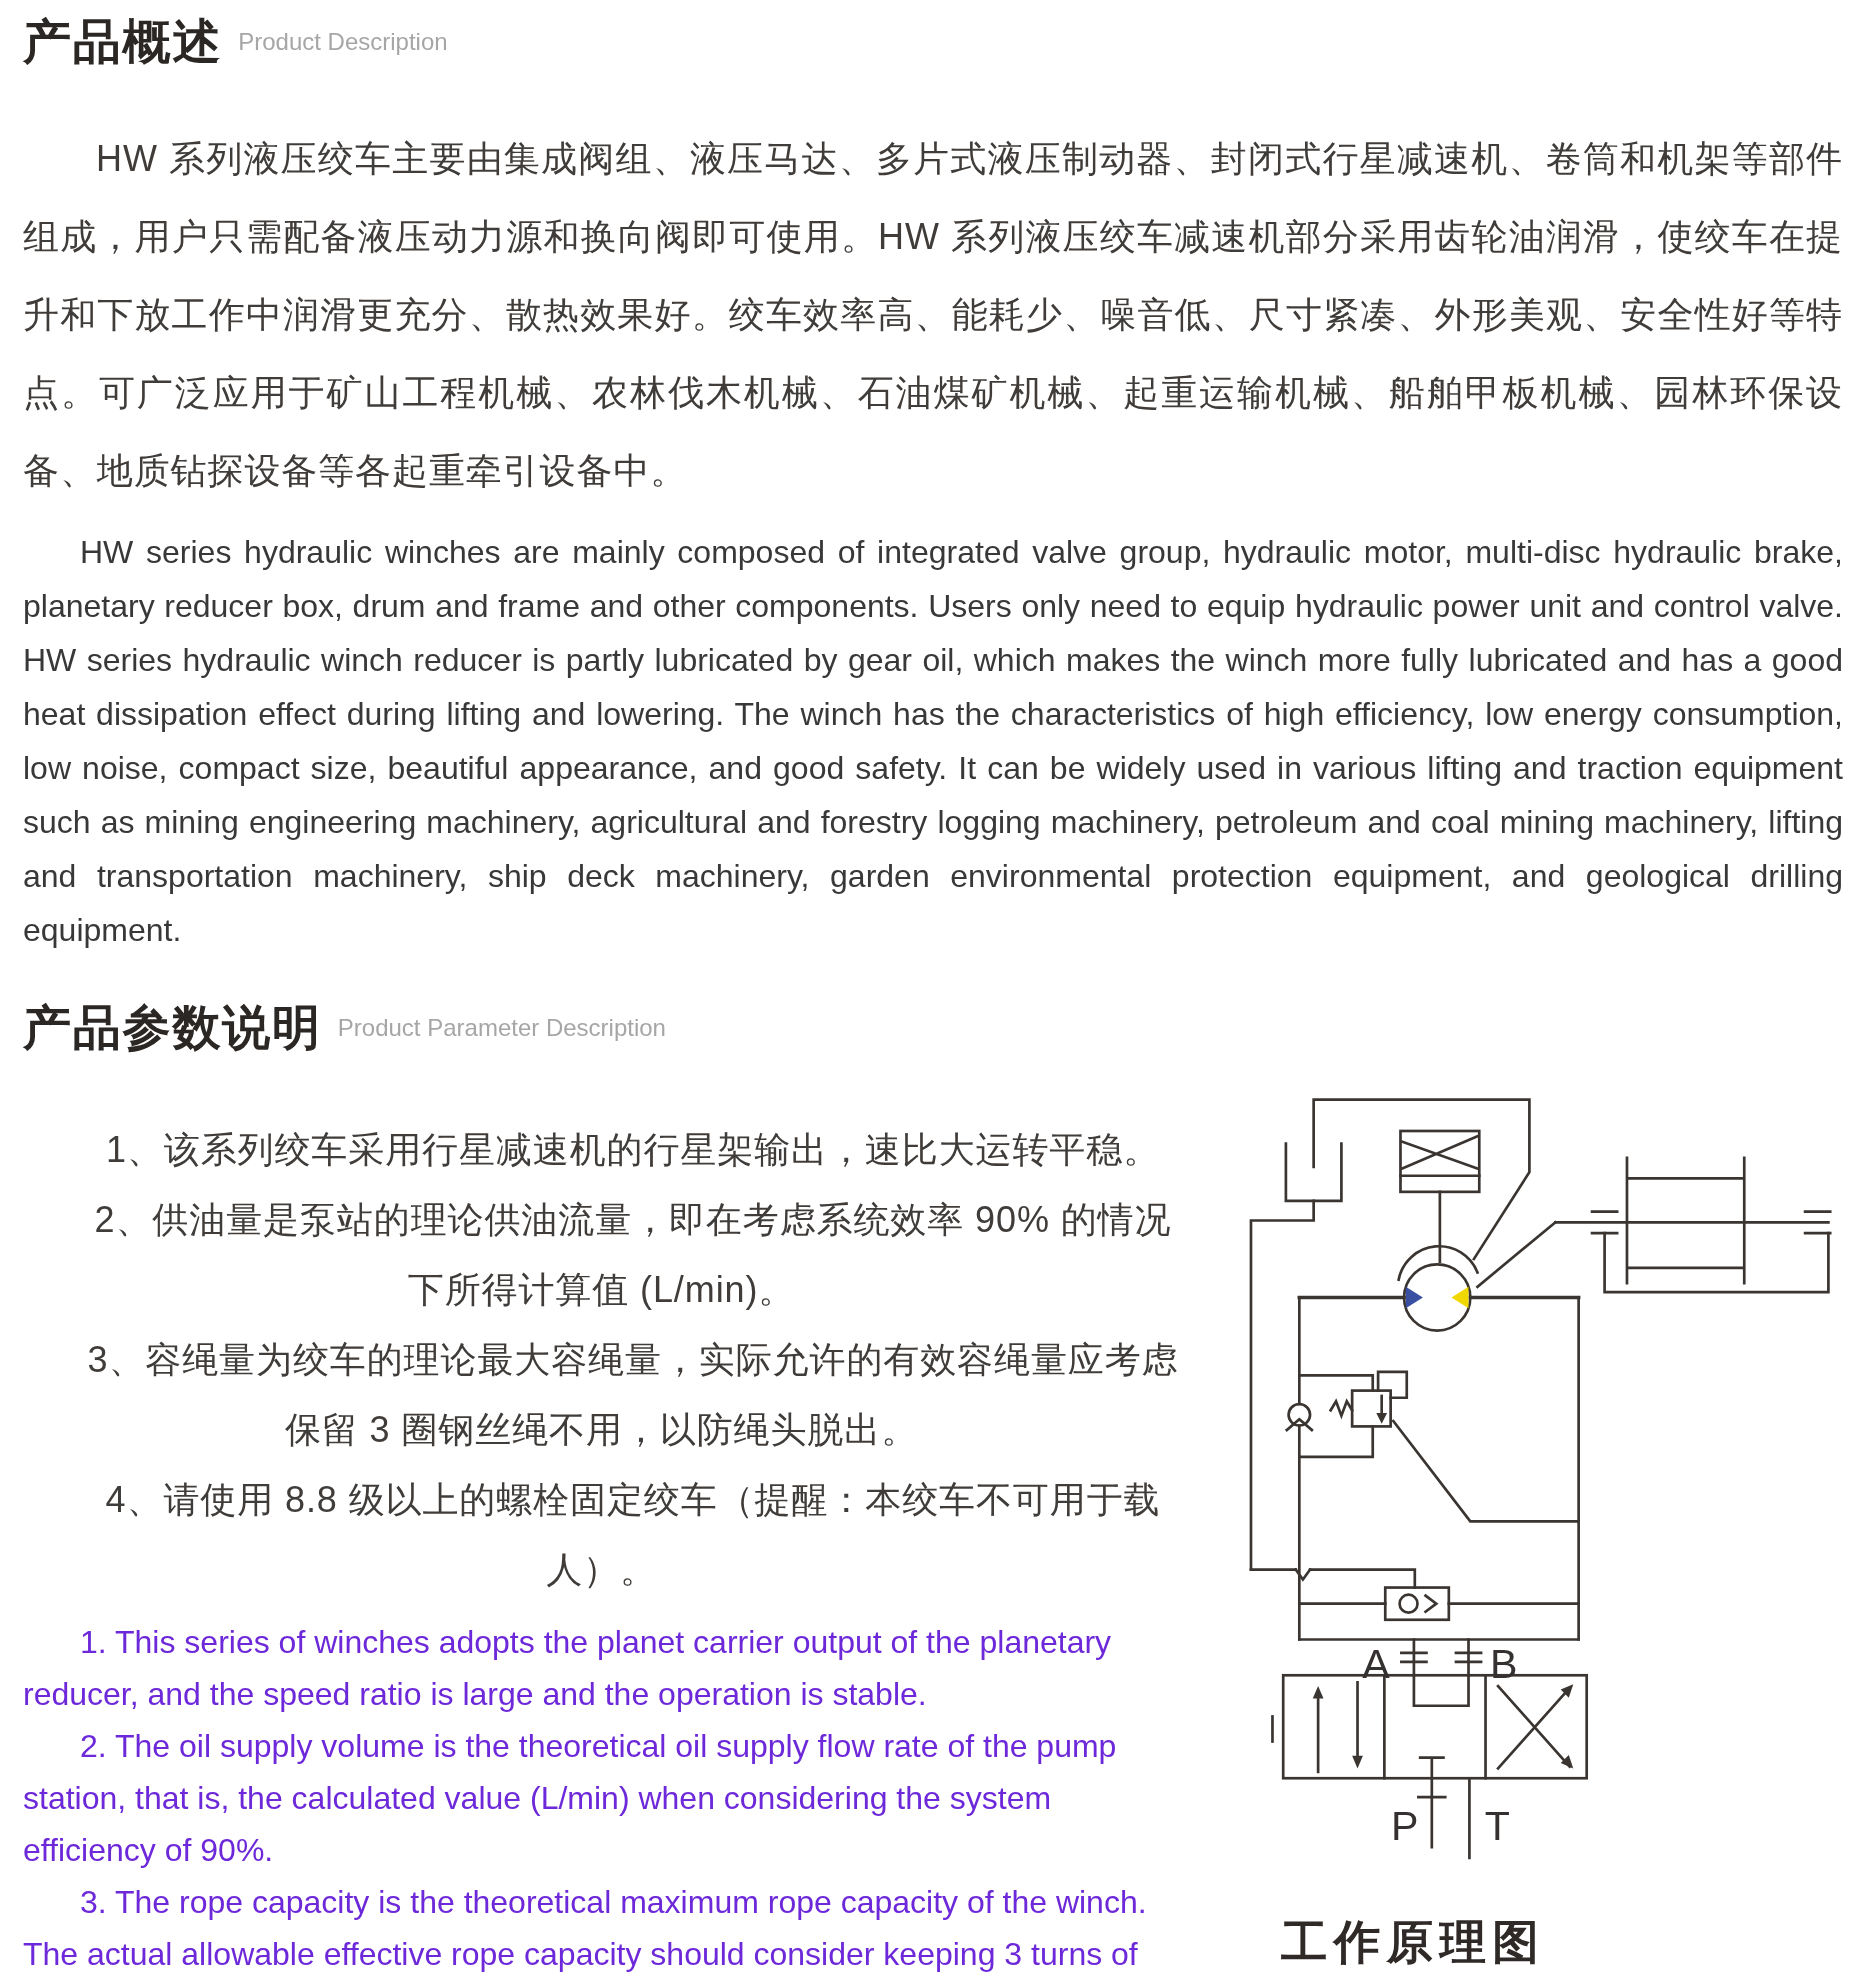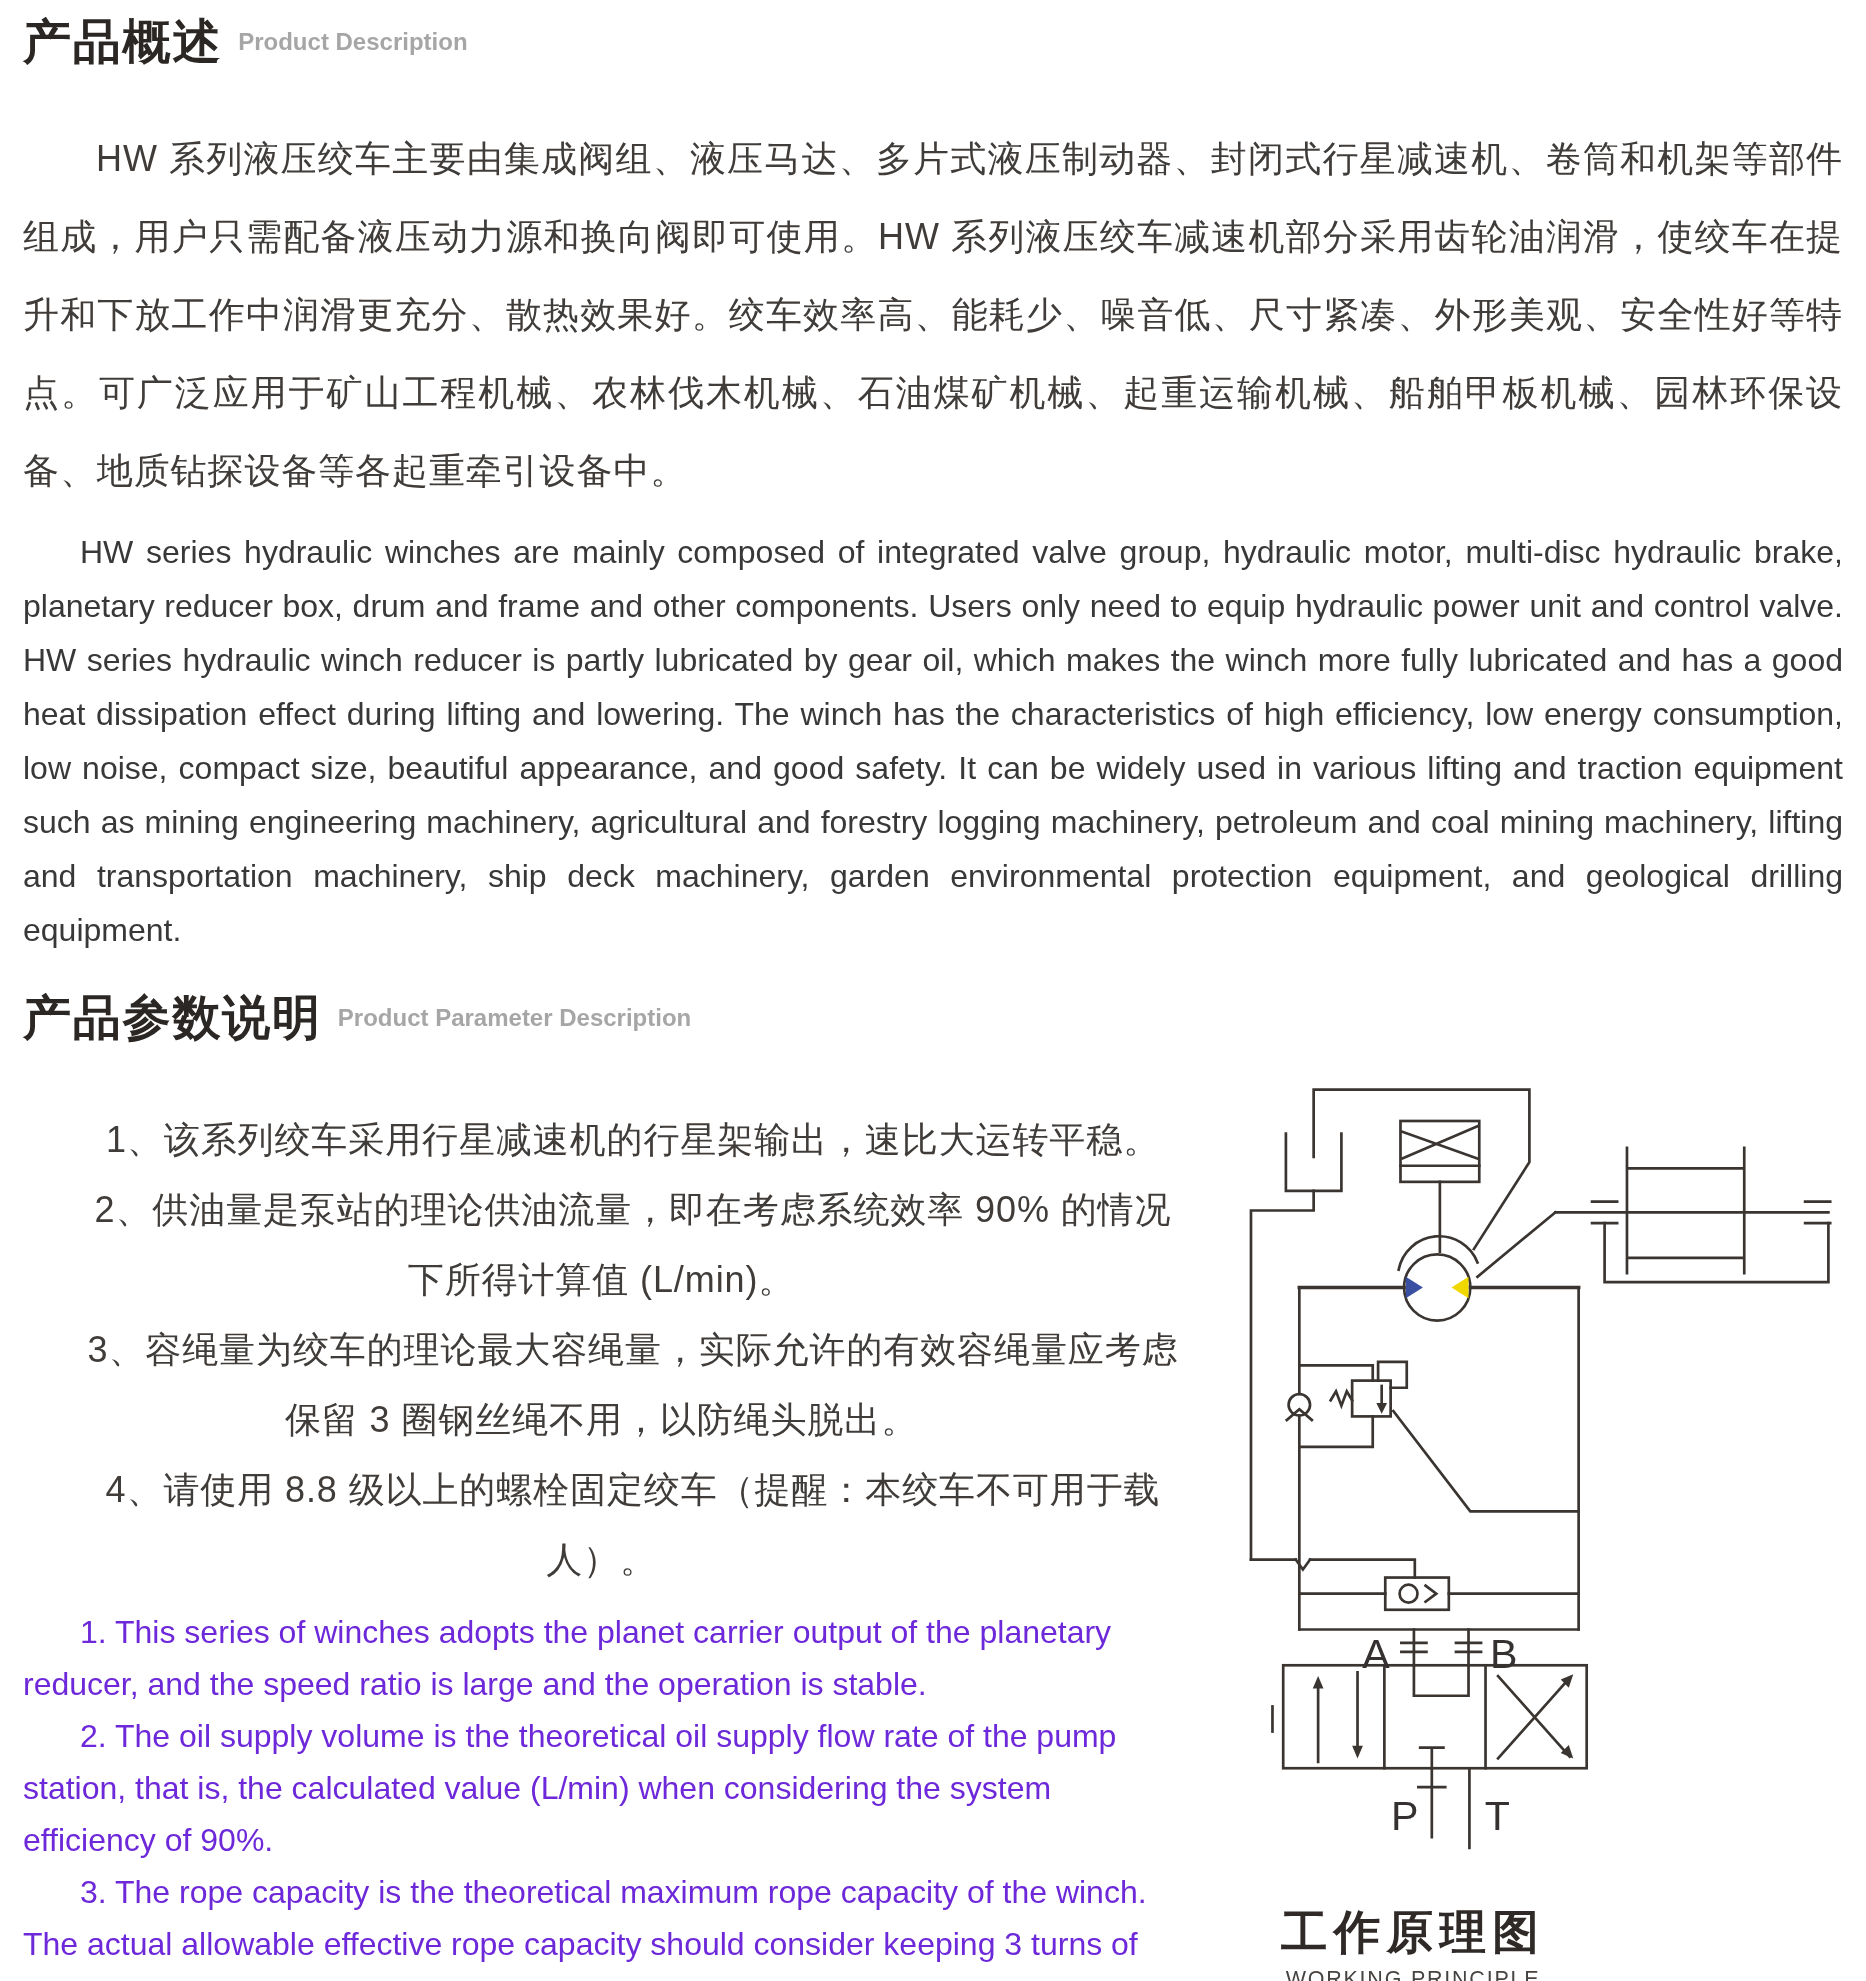--- a/index.html
+++ b/index.html
@@ -9,32 +9,32 @@
     height:1982px;
     overflow:hidden;
     box-sizing:border-box;
     padding:14.3px 23px 0 23px;
     background:#ffffff;
     font-family:"Liberation Sans","DejaVu Sans",sans-serif;
     color:#3a3633;
   }
   .sec-head{display:flex;align-items:flex-end;line-height:56px;white-space:nowrap;}
   .sec-head .t-cn{font-size:48px;font-weight:700;color:#2b2724;letter-spacing:1.8px;}
-  .sec-head .t-en{font-size:24px;color:#a6a6a6;margin-left:16px;font-weight:700;}
+  .sec-head .t-en{font-size:24px;color:#a6a6a6;margin-left:16px;font-weight:400;}
   .cn-para{
     margin:50px 0 0 0;
     font-size:36px;line-height:78px;color:#403c39;
     text-align:justify;text-indent:73px;letter-spacing:0.9px;
   }
   .en-para{
     margin:14.3px 0 0 0;
     font-size:32px;line-height:54px;color:#383838;
     text-align:justify;text-indent:57px;
   }
-  .sec2-head{margin-top:33px;}
+  .sec2-head{margin-top:43px;}
   .cols{position:relative;margin-top:12.5px;}
   .left-col{width:1157px;}
   .cn-notes{padding-top:47px;}
   .cn-notes p{
     margin:0;font-size:36px;line-height:70px;color:#403c39;
     text-indent:63px;letter-spacing:0.9px;text-align:center;
   }
   .en-notes{margin-top:10.7px;}
   .en-notes p{
     margin:0;font-size:32px;line-height:52px;color:#6d28d9;

